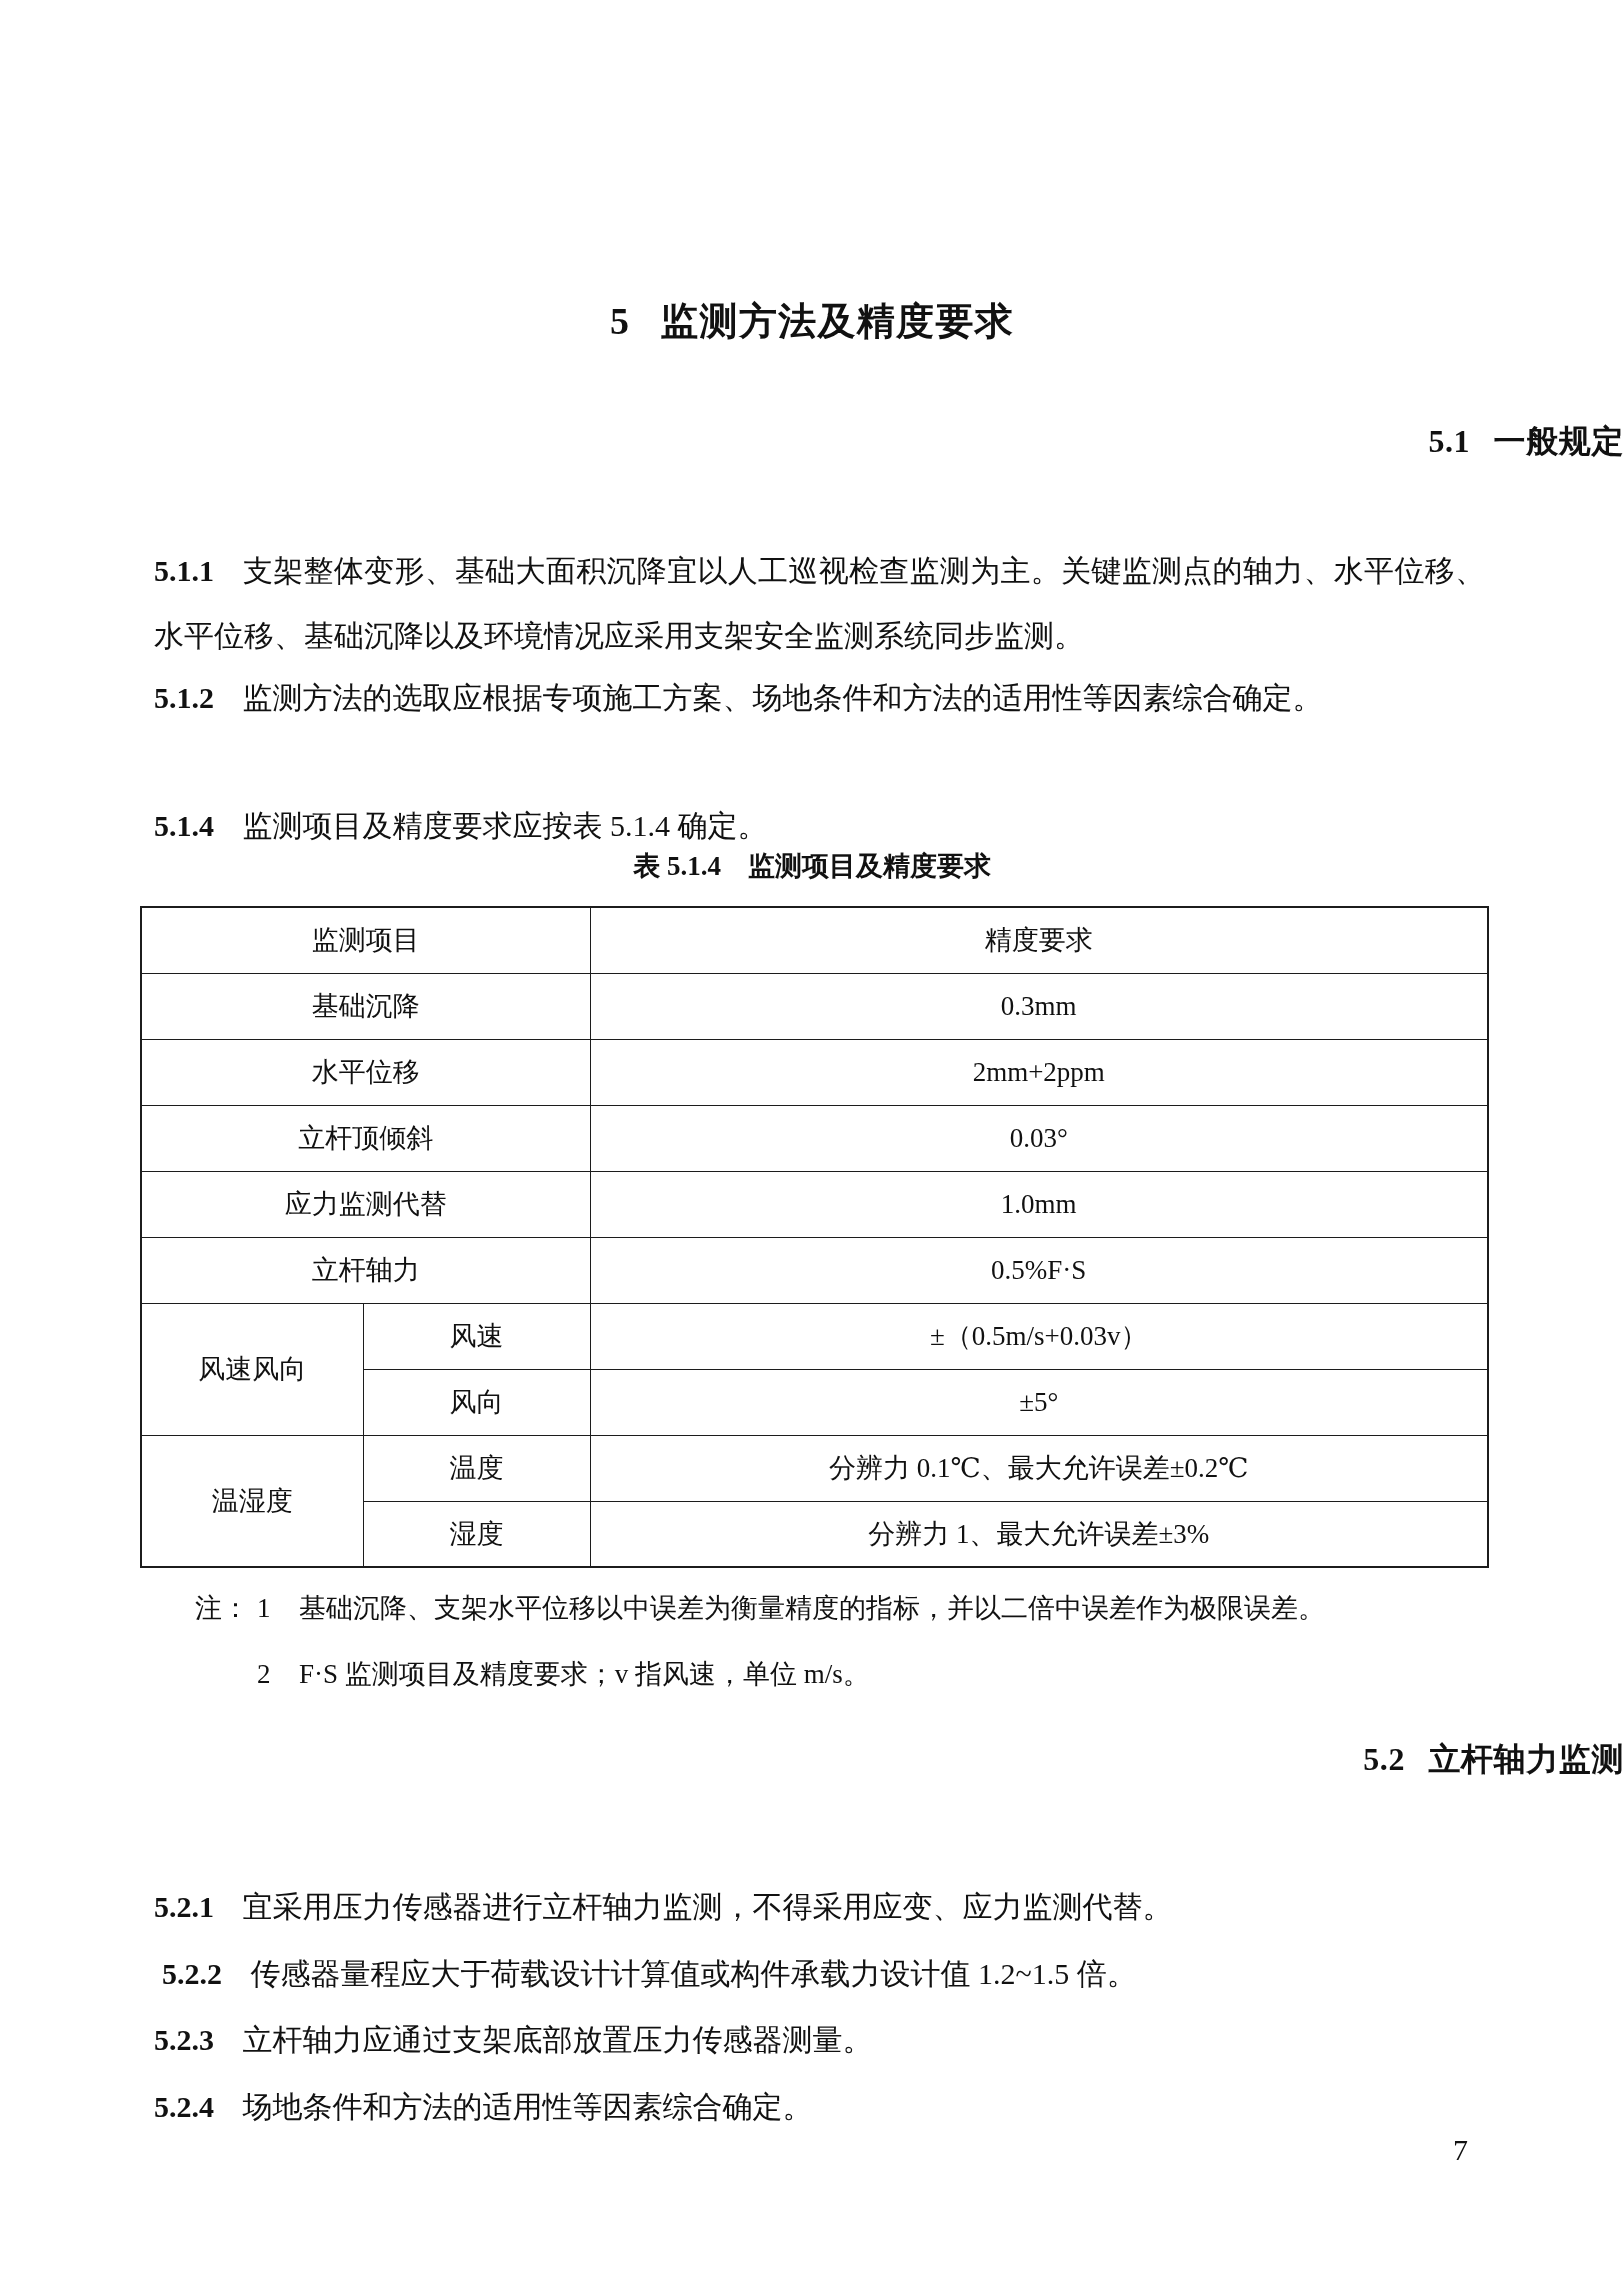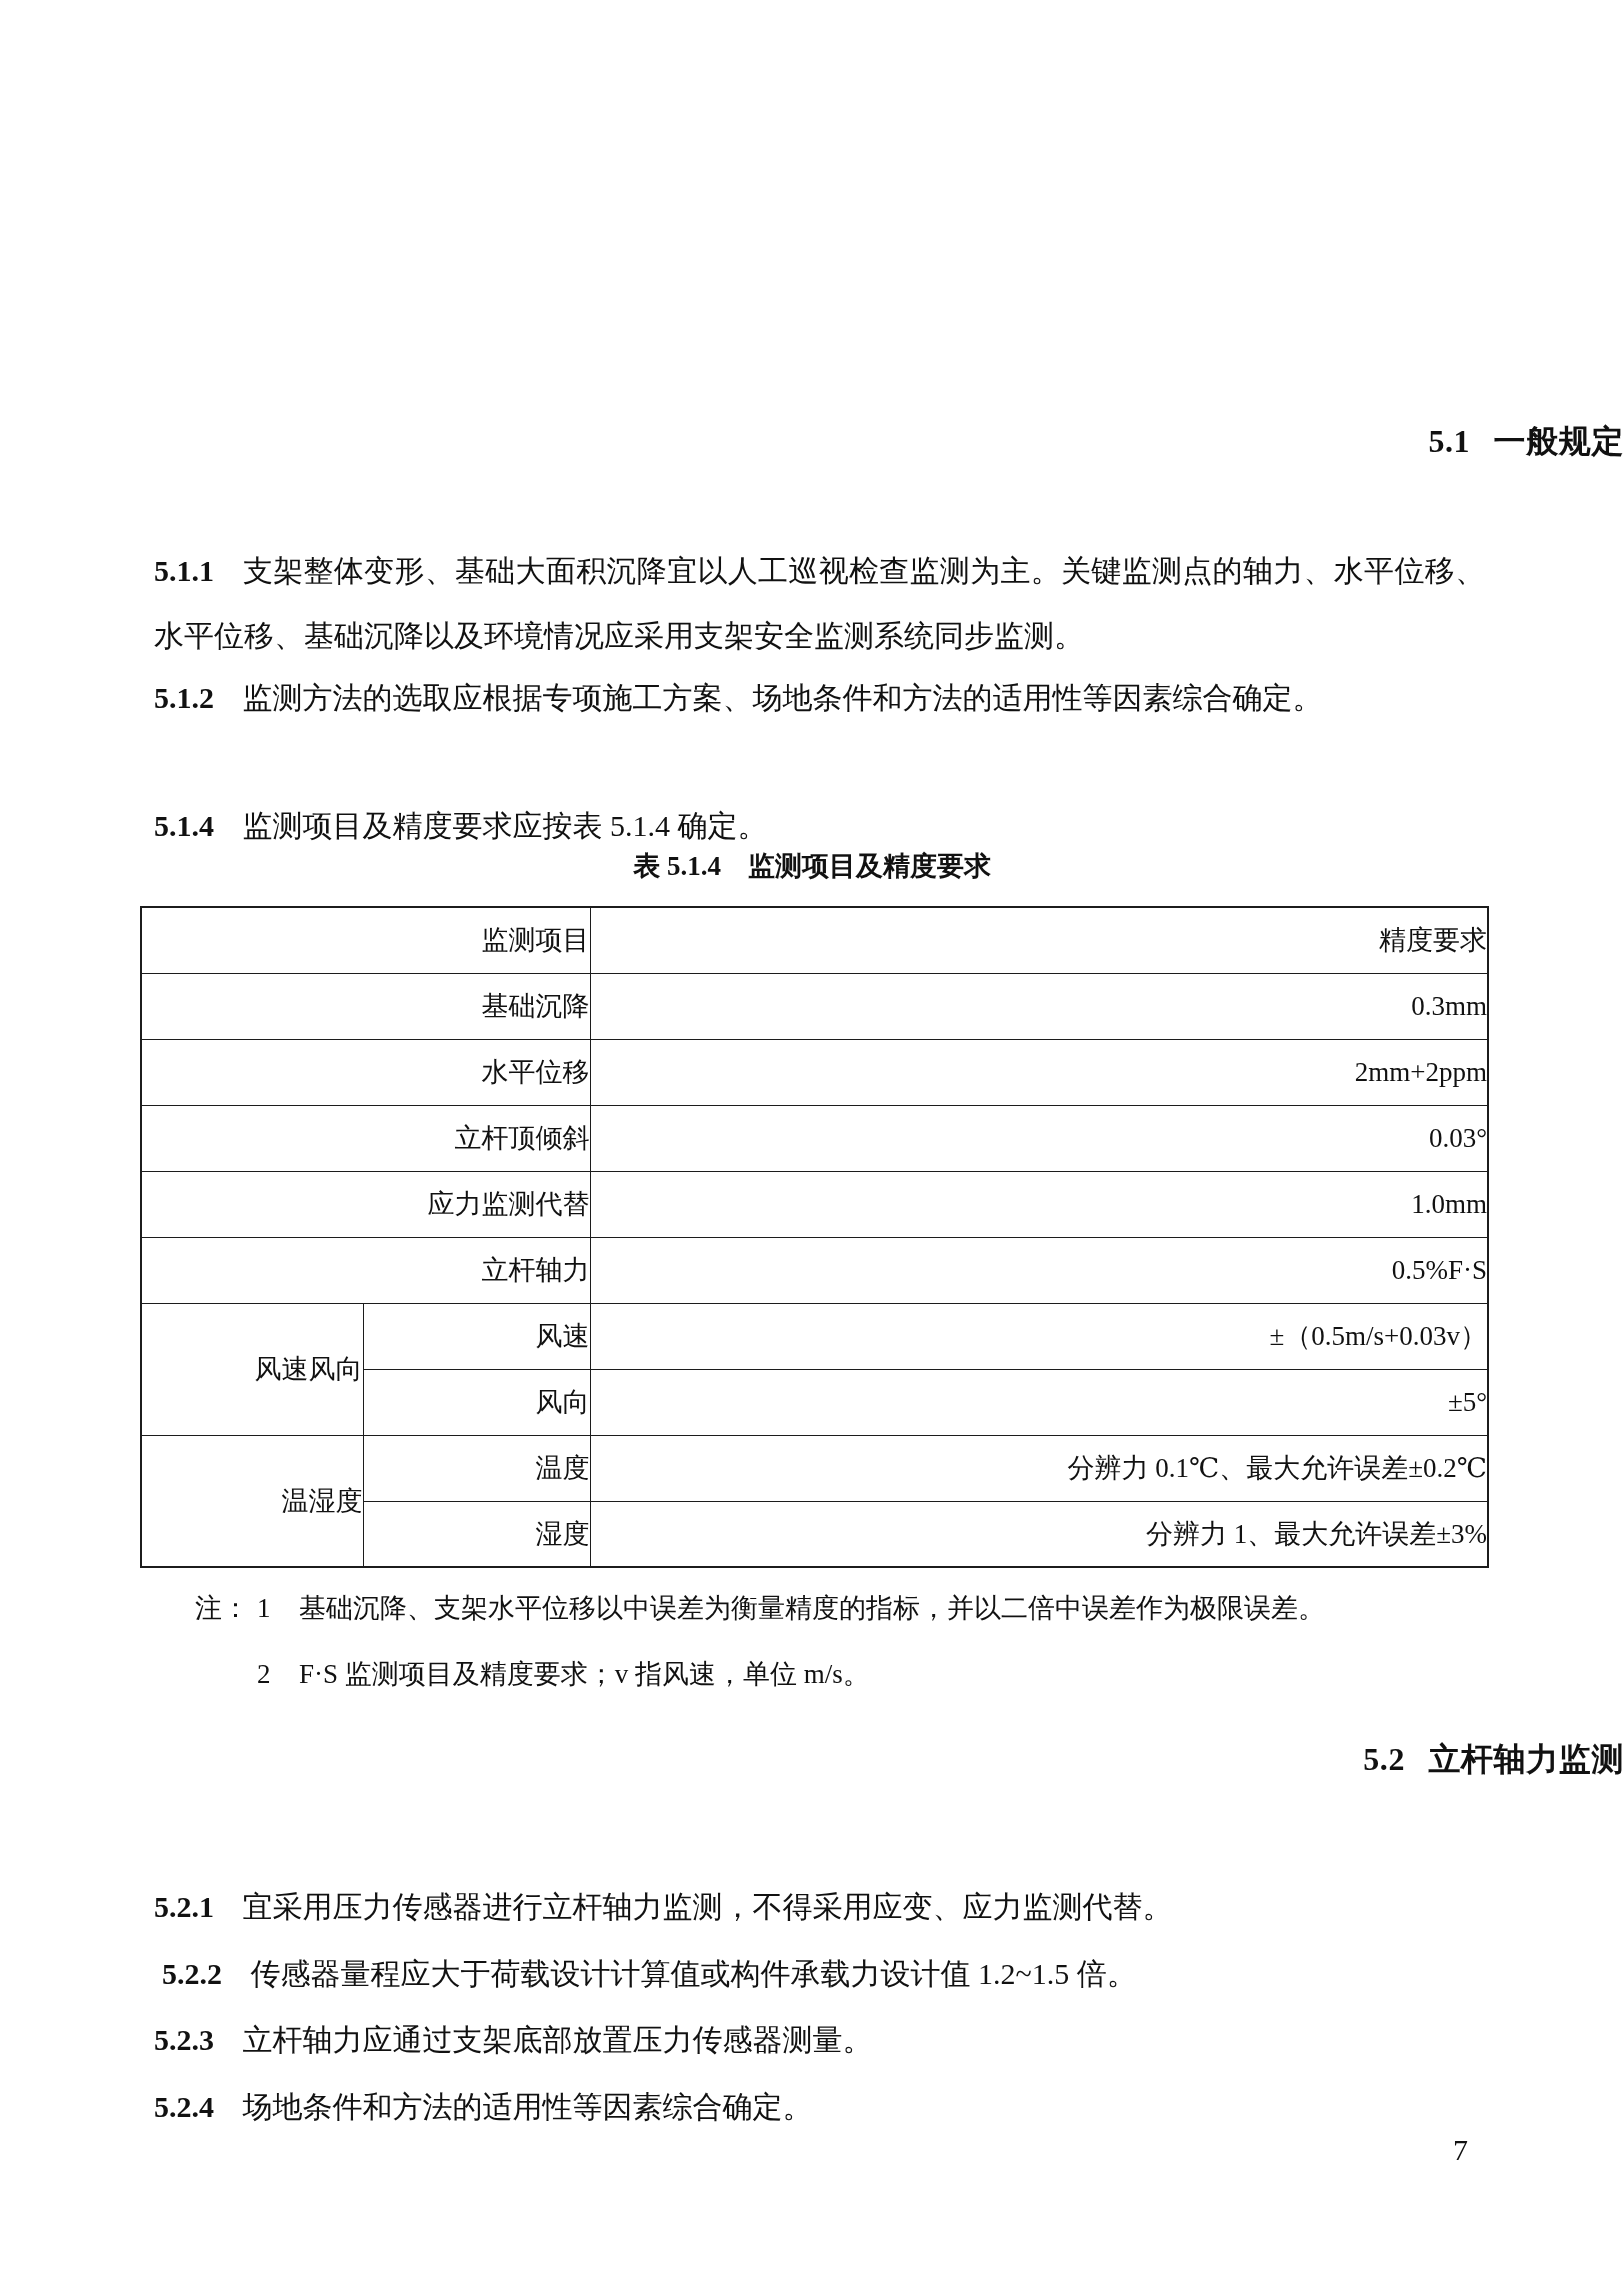--- a/index.html
+++ b/index.html
@@ -46,41 +46,44 @@
   }
   table.precision{
     position:absolute;top:906px;left:140px;
     width:1347px;height:661px;
     border-collapse:collapse;table-layout:fixed;
     font-size:27px;
   }
   table.precision td{
     border:1.3px solid #1c1c1c;
     border-top-width:1.9px;border-bottom-width:1.9px;
-    text-align:right;vertical-align:middle;
+    text-align:center;vertical-align:middle;
     padding:0;
     overflow:hidden;
   }
   table.precision{border:2.6px solid #1c1c1c;}
   table.precision tr{height:66px;}
   .note-row{position:absolute;left:195px;width:1292px;font-size:27px;line-height:39px;}
   .n1{top:1589px;}
   .n2{top:1655px;}
   .note-label{display:inline-block;width:62px;}
   .note-num{display:inline-block;width:42px;}
   .page-num{
     position:absolute;top:2132px;left:1428px;width:65px;
     font-size:30px;line-height:36px;text-align:center;
   }
 </style>
 </head>
 <body>
 
 <div class="page">
 
+  <div class="abs chapter-title">
+    <span class="num">5</span><span>监测方法及精度要求</span>
+  </div>
 
   <div class="abs sec-heading sec-5-1">
     <span class="num">5.1</span><span>一般规定</span>
   </div>
 
   <p class="abs clause c511"><span class="cid">5.1.1</span><span class="gap"></span><span>支架整体变形、基础大面积沉降宜以人工巡视检查监测为主。关键监测点的轴力、水平位移、水平位移、基础沉降以及环境情况应采用支架安全监测系统同步监测。</span></p>
 
   <p class="abs clause c512"><span class="cid">5.1.2</span><span class="gap"></span><span>监测方法的选取应根据专项施工方案、场地条件和方法的适用性等因素综合确定。</span></p>
 
 

